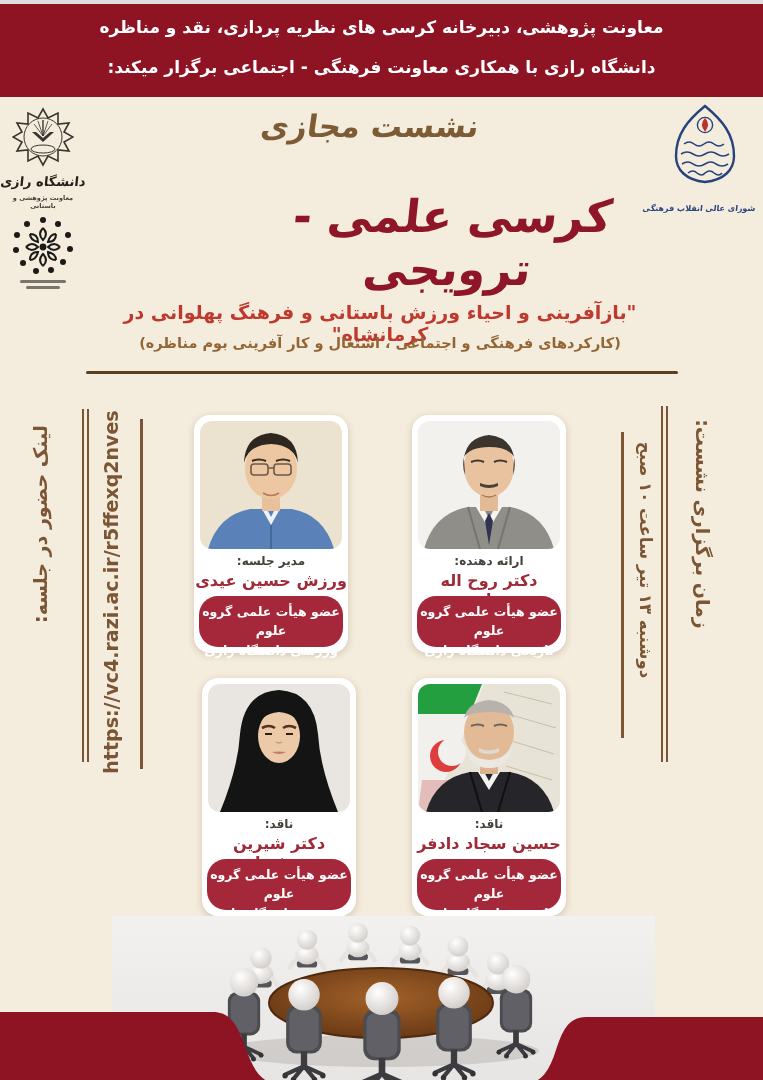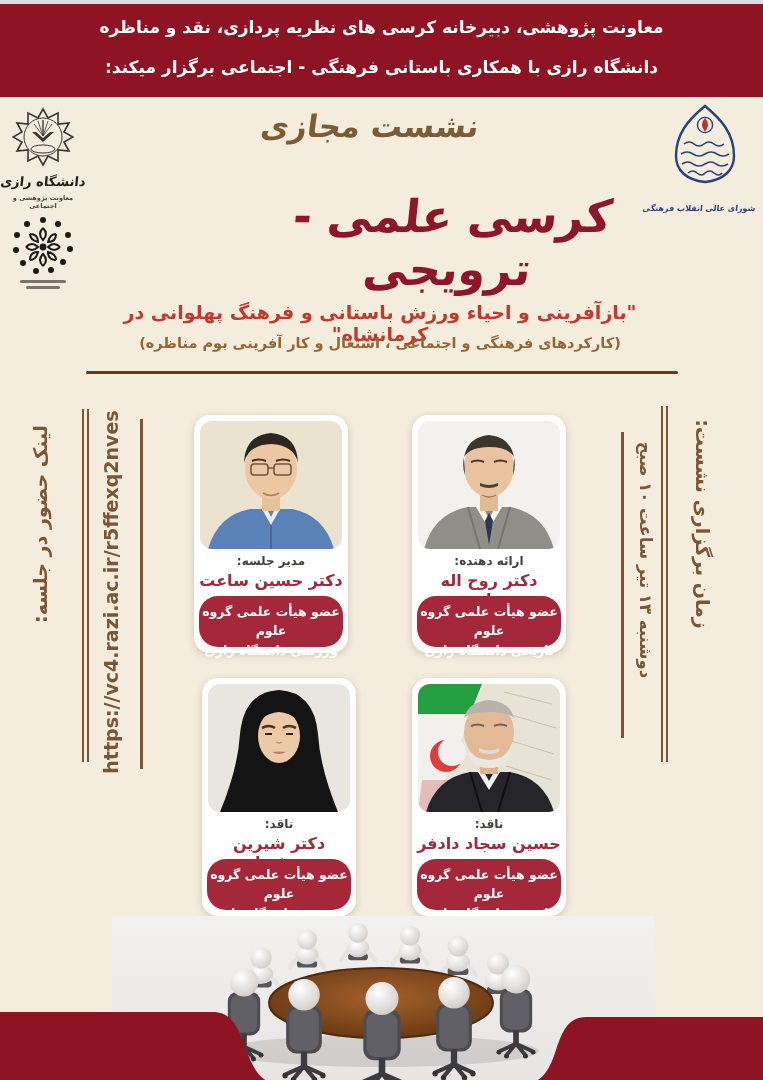--- a/index.html
+++ b/index.html
@@ -49,33 +49,33 @@
   .table-svg{position:absolute;left:186px;top:915px;}
   .footer-svg{position:absolute;left:0;top:1000px;}
 </style>
 </head>
 <body>
 
 <div class="poster">
 
   <div class="header">
     <div class="l1">معاونت پژوهشی، دبیرخانه کرسی های نظریه پردازی، نقد و مناظره</div>
-    <div class="l2">دانشگاه رازی با همکاری باستانی فرهنگی - اجتماعی برگزار میکند:</div>
+    <div class="l2">دانشگاه رازی با همکاری معاونت فرهنگی - اجتماعی برگزار میکند:</div>
   </div>
 
   <svg class="logo" style="left:12px;top:102px;" width="62" height="62" viewBox="0 0 62 62">
     <polygon fill="none" stroke="#3a362f" stroke-width="1.6" points="31,3 36,12 46,7 46,18 57,17 52,26 61,31 52,36 57,45 46,44 46,55 36,50 31,59 26,50 16,55 16,44 5,45 10,36 1,31 10,26 5,17 16,18 16,7 26,12"></polygon>
     <circle cx="31" cy="31" r="19" fill="none" stroke="#3a362f" stroke-width="1"></circle>
     <path d="M20,26 L31,36 L42,26 L38,26 L31,32 L24,26 Z" fill="#3a362f"></path>
     <path d="M31,14 L31,30" stroke="#3a362f" stroke-width="1.4"></path>
     <path d="M22,18 L31,30 M40,18 L31,30 M26,15 L31,30 M36,15 L31,30" stroke="#3a362f" stroke-width="0.8"></path>
     <ellipse cx="31" cy="43" rx="12" ry="4" fill="none" stroke="#3a362f" stroke-width="1"></ellipse>
   </svg>
   <div class="logo-caption" style="left:0;top:170px;width:86px;font-size:13px;transform:skewX(-6deg);">دانشگاه رازی</div>
-  <div class="logo-caption" style="left:0;top:190px;width:86px;font-size:6.5px;color:#4a443c;">معاونت پژوهشی و اجتماعی</div>
+  <div class="logo-caption" style="left:0;top:190px;width:86px;font-size:6.5px;color:#4a443c;">معاونت پژوهشی و باستانی</div>
 
   <svg class="logo" style="left:13px;top:212px;" width="60" height="60" viewBox="0 0 60 60">
     <g fill="#1c1a18">
       <circle cx="30" cy="4" r="3"></circle>
         <circle cx="45" cy="8" r="3"></circle>
         <circle cx="55" cy="19" r="3"></circle>
       <circle cx="57" cy="33" r="3"></circle>
         <circle cx="50" cy="46" r="3"></circle>
         <circle cx="38" cy="54" r="3"></circle>
       <circle cx="23" cy="55" r="3"></circle>
@@ -141,21 +141,21 @@
         <ellipse cx="71" cy="48" rx="26" ry="30" fill="#edc6a2"></ellipse>
         <path d="M44,42 Q45,14 71,12 Q97,14 98,42 Q94,24 71,23 Q48,24 44,42 Z" fill="#2e2620"></path>
         <rect x="51" y="43" width="17" height="11" rx="3" fill="none" stroke="#6b5a4a" stroke-width="1.6"></rect>
         <rect x="74" y="43" width="17" height="11" rx="3" fill="none" stroke="#6b5a4a" stroke-width="1.6"></rect>
         <path d="M68,47 L74,47" stroke="#6b5a4a" stroke-width="1.6"></path>
         <path d="M52,40 Q59,37 66,40 M76,40 Q83,37 90,40" stroke="#3a2f26" stroke-width="2" fill="none"></path>
         <path d="M63,72 Q71,77 79,72" stroke="#b07d5c" stroke-width="1.6" fill="none"></path>
       </svg>
     </div>
     <div class="role">مدیر جلسه:</div>
-    <div class="name">دکتر حسین ساعت</div>
+    <div class="name">ورزش حسین عیدی</div>
     <div class="banner">
       <div>عضو هیأت علمی گروه علوم</div>
       <div>ورزشی دانشگاه رازی</div>
     </div>
   </div>
 
   <div class="card" style="left:412px;top:411px;">
     <div class="photo">
       <svg viewBox="0 0 142 128">
         <rect width="142" height="128" fill="#f3f1ee"></rect>

